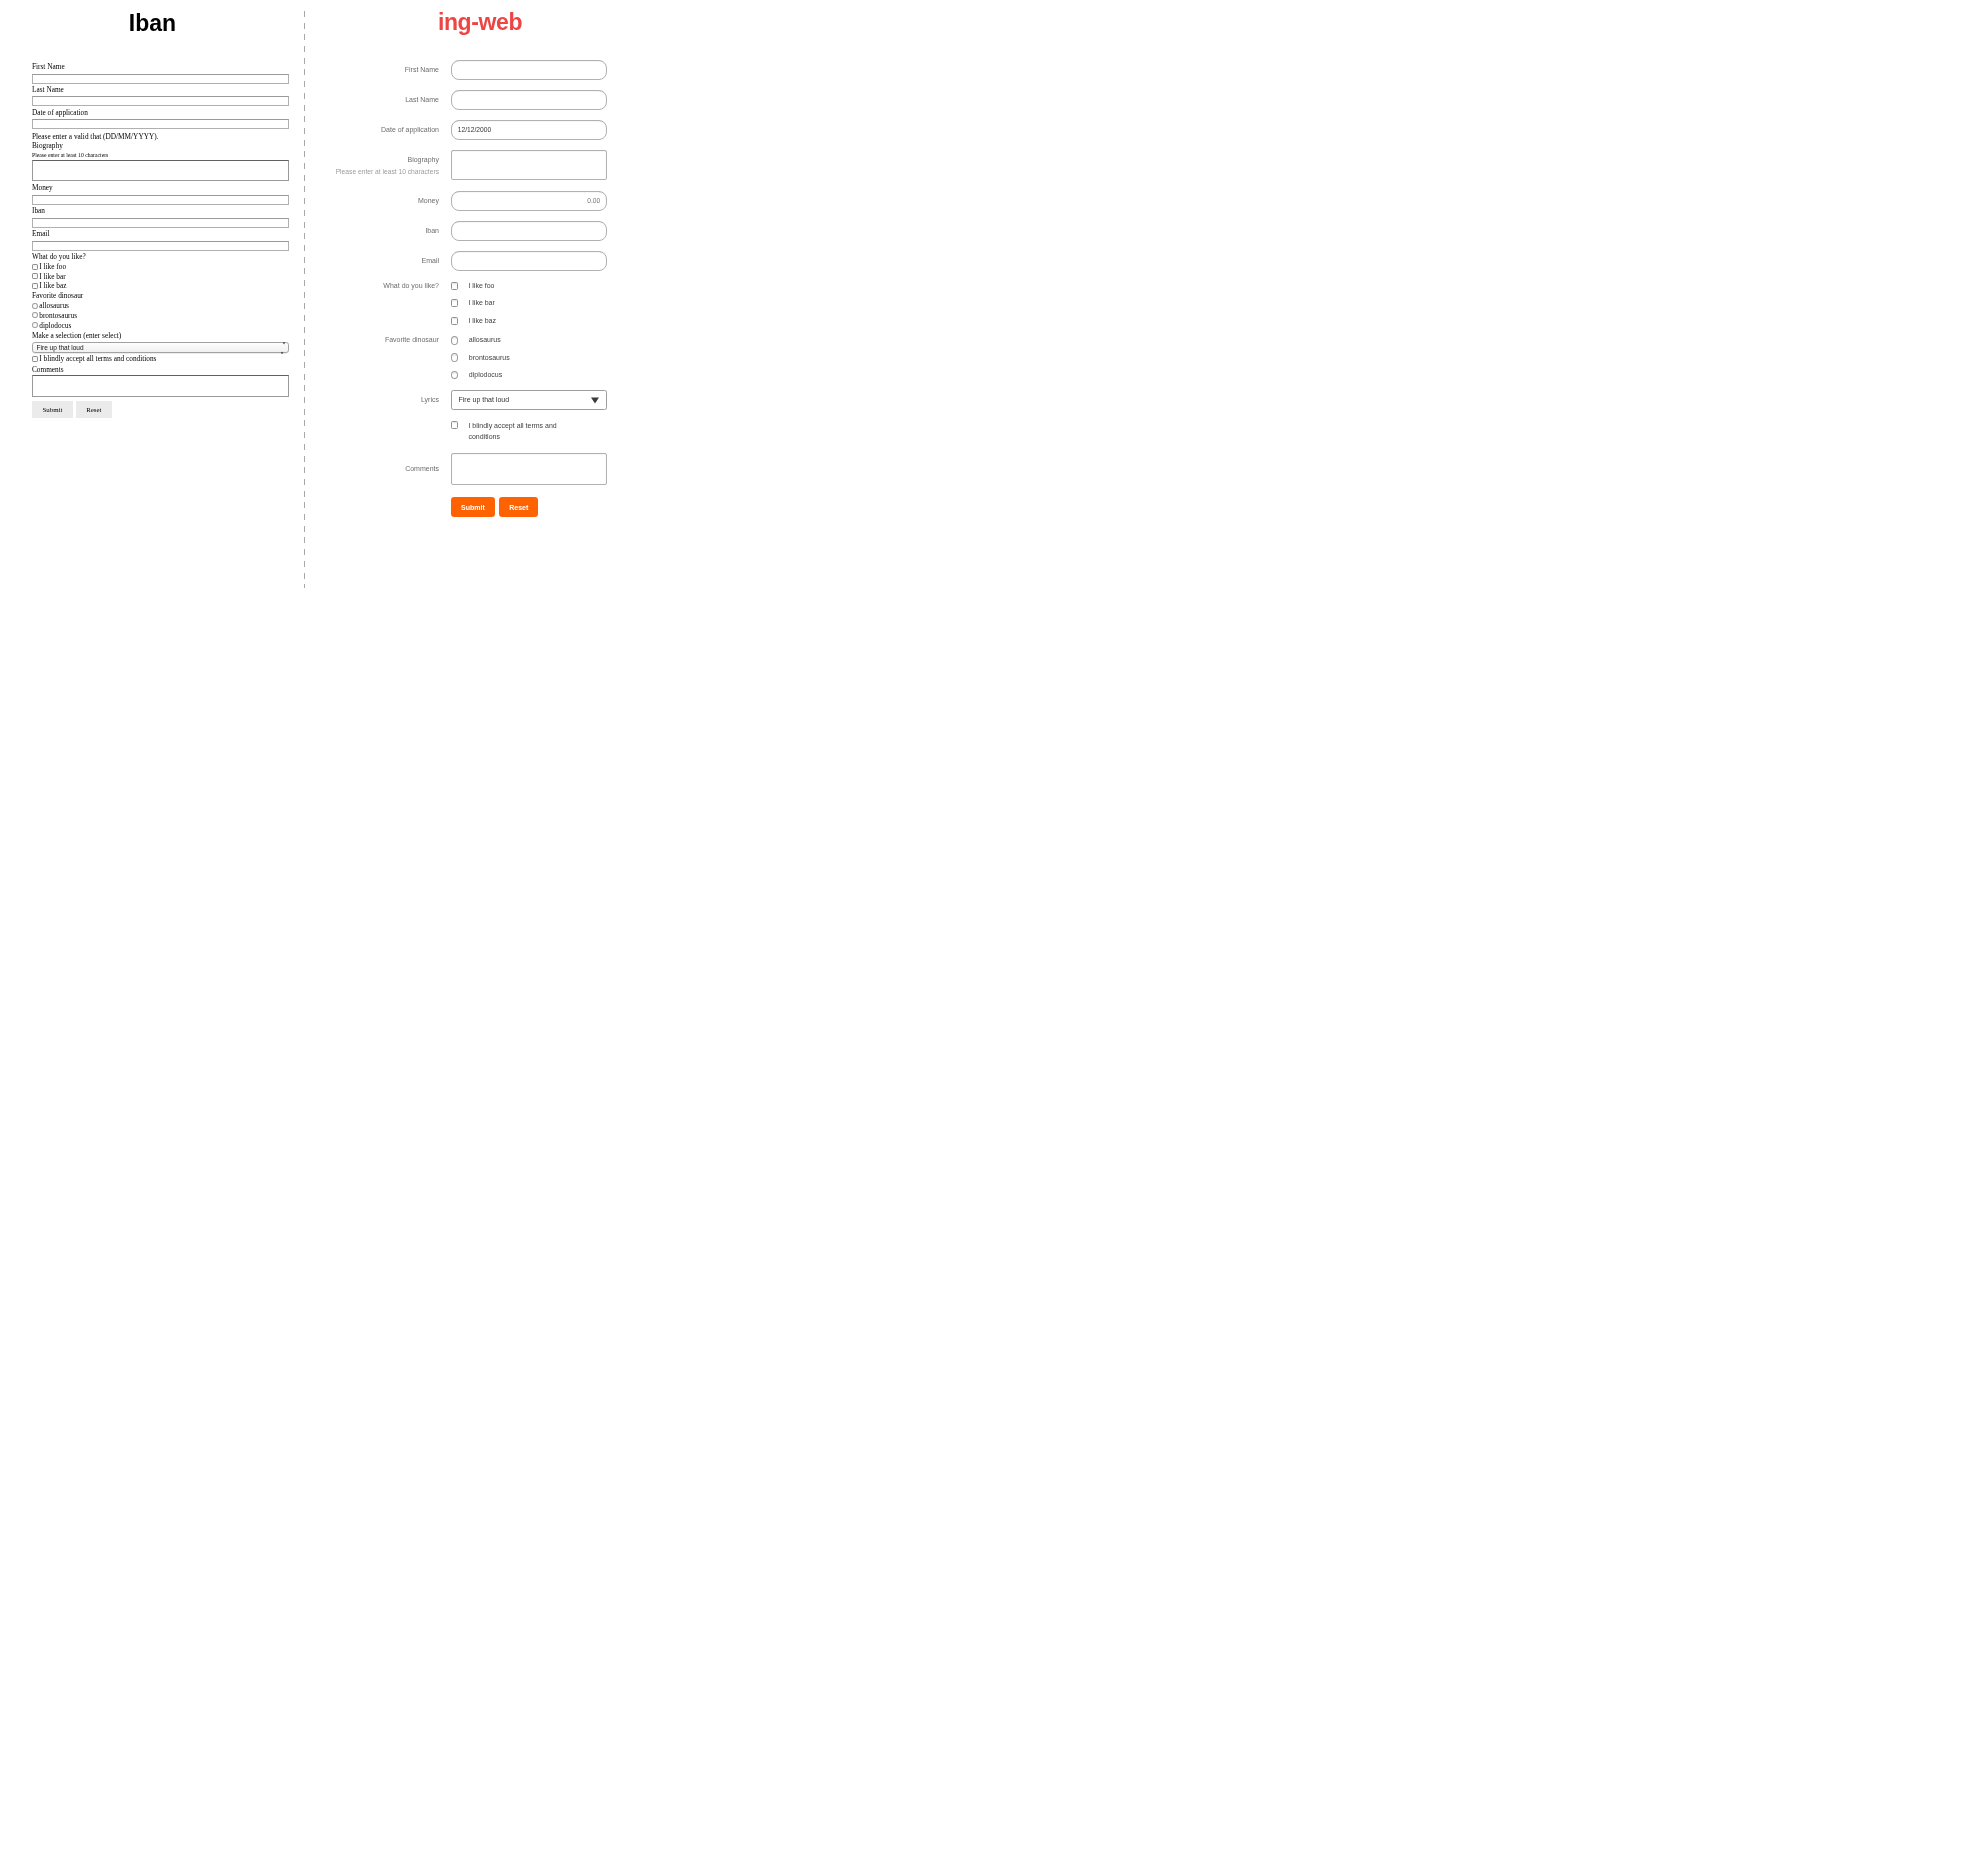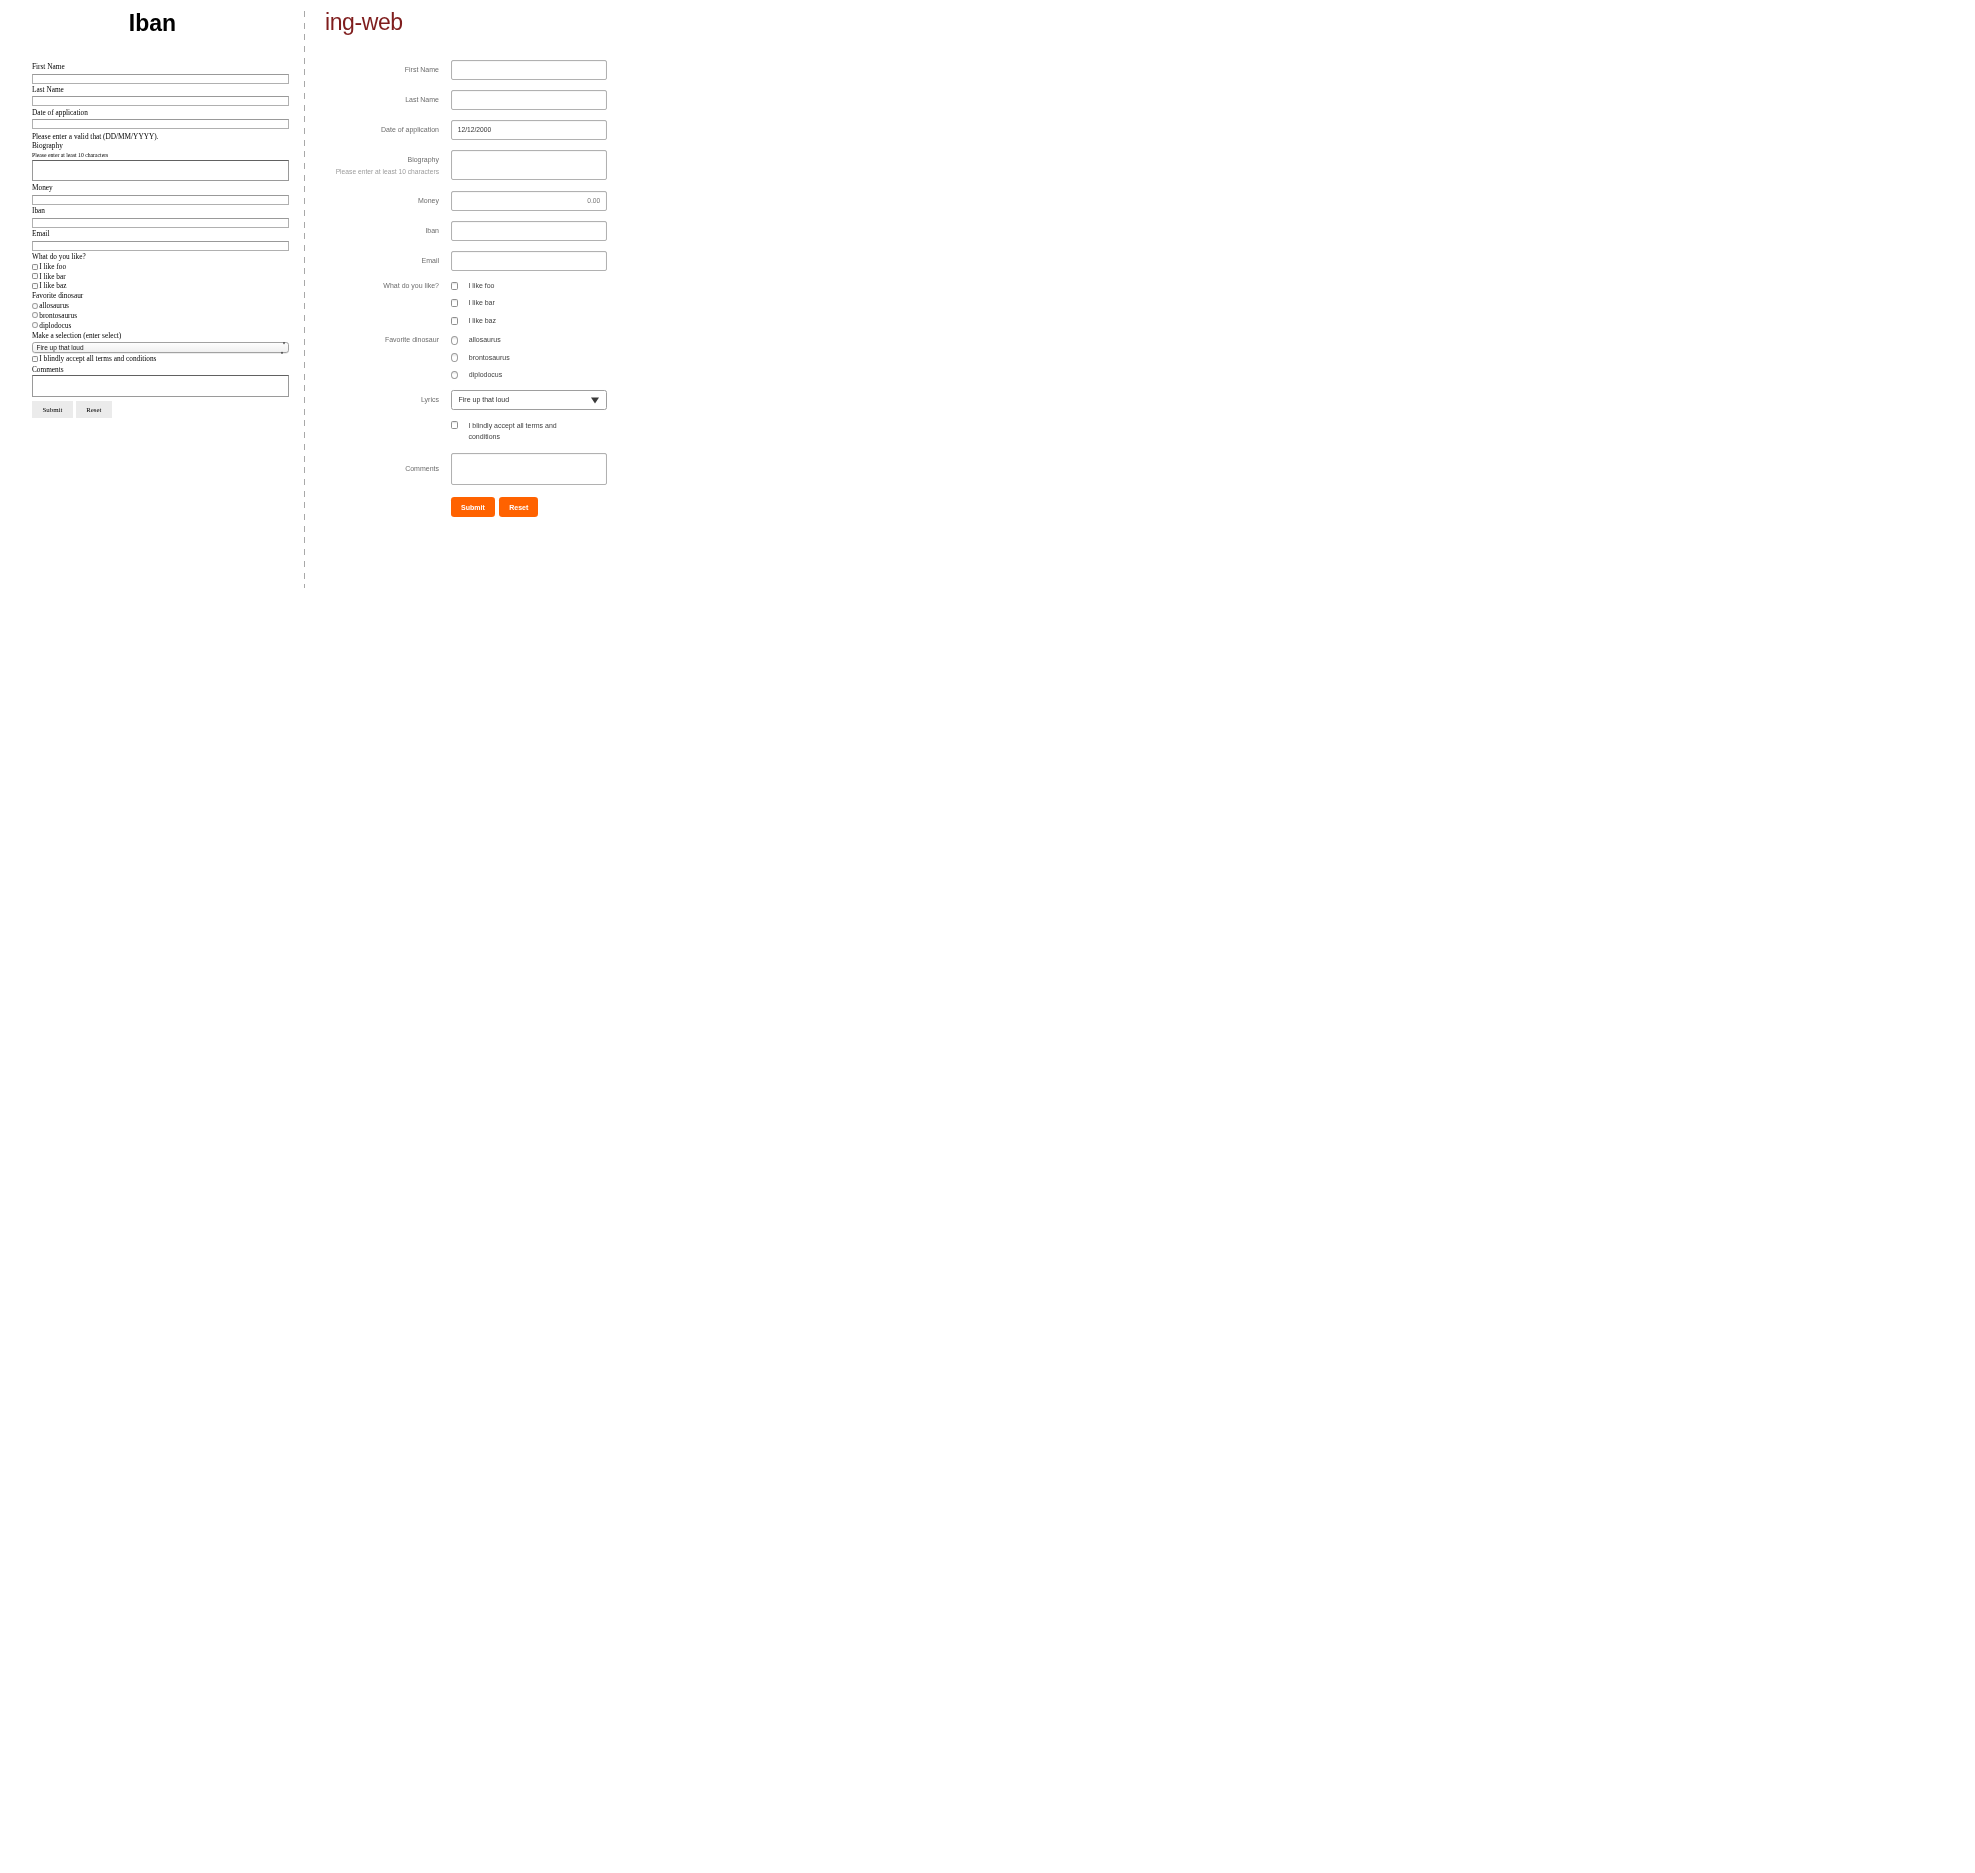--- a/index.html
+++ b/index.html
@@ -58,32 +58,32 @@
   .l-spinner .down { width:0;height:0;border-left:1.6px solid transparent;border-right:1.6px solid transparent;border-top:2.4px solid #111;}
   .l-btnrow { display:flex; margin-top:4px; }
   .l-btn {
     background:#ebebeb; border:none; height:17px; padding:0 10.5px; margin-right:2.8px;
     font-family:"Liberation Serif","DejaVu Serif",serif; font-size:6.9px; color:#000; cursor:pointer;
   }
 
   
   .col-right { flex:1; padding-left:20px; color:#424242; }
   .ing-title {
-    margin-top:9.7px; 
-    font-weight:normal; font-size:23px; line-height:1.1; color:#7f1d1d;
+    margin-top:9.7px; text-align:center;
+    font-weight:bold; font-size:23px; line-height:1.1; color:#ef4444;
     letter-spacing:-0.4px;
   }
   .r-row { display:flex; align-items:center; margin-bottom:10px; }
   .r-row.top { align-items:flex-start; }
   .r-labelbox { width:114px; flex:none; text-align:right; margin-right:12px; }
   .r-label { font-size:7px; color:#6d6d6d; line-height:9.7px; }
   .r-hint { font-size:6.7px; color:#9d9d9d; line-height:9px; margin-top:2.4px; }
   .r-field { width:156px; flex:none; position:relative; }
   .r-input {
-    width:156px; height:20px; border:0.4px solid #b1b1b1; border-radius:2px; background:#fff;
+    width:156px; height:20px; border:0.4px solid #b1b1b1; border-radius:8px; background:#fff;
     box-shadow:inset 0 0.8px 0.8px -0.8px rgba(0,0,0,0.45);
     font-family:"Liberation Sans",sans-serif; font-size:6.7px; color:#333; padding:0 5.7px;
   }
   .r-input.money { text-align:right; color:#767676; }
   .r-textarea {
     width:156px; border:0.4px solid #b1b1b1; border-radius:2px; background:#fff; resize:none;
     box-shadow:inset 0 0.8px 0.8px -0.8px rgba(0,0,0,0.45);
     font-family:"Liberation Sans",sans-serif; font-size:6.7px; color:#333; padding:3.2px 5.7px;
   }
   .r-textarea.bio { height:30px; }

